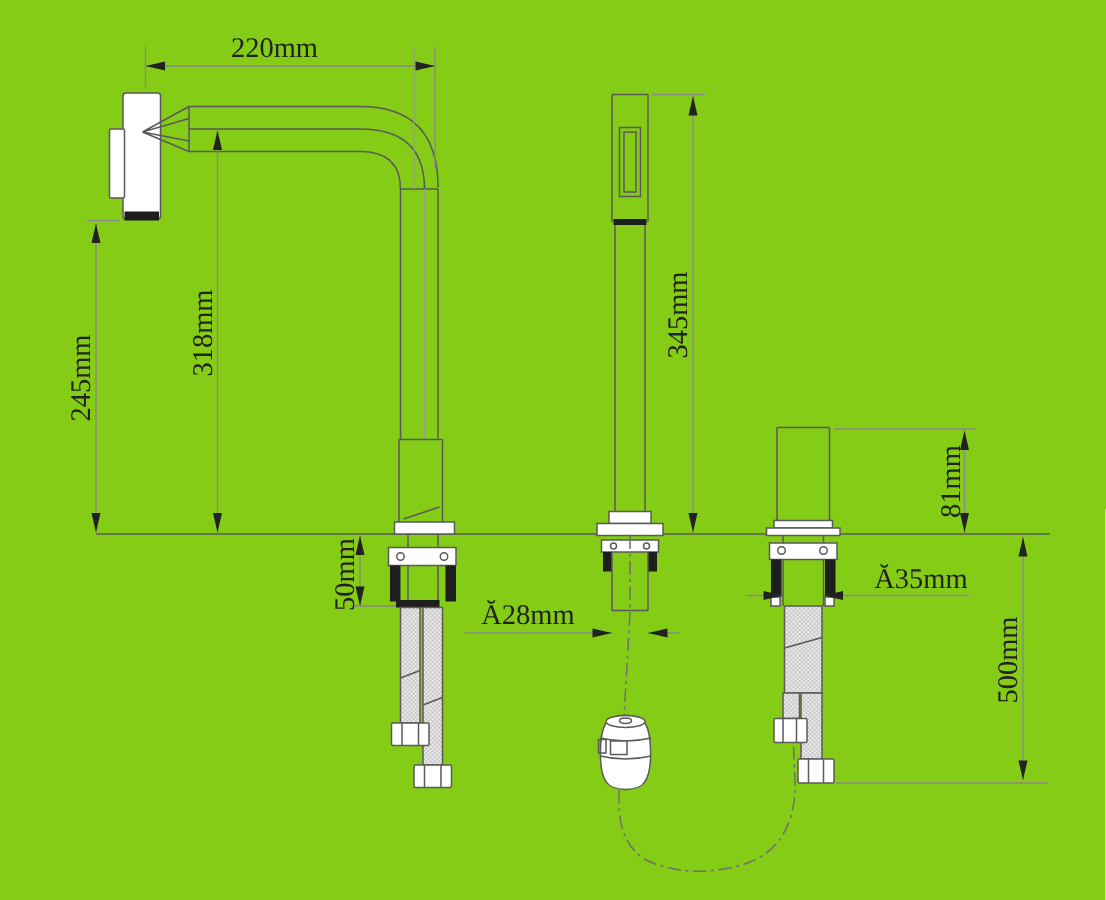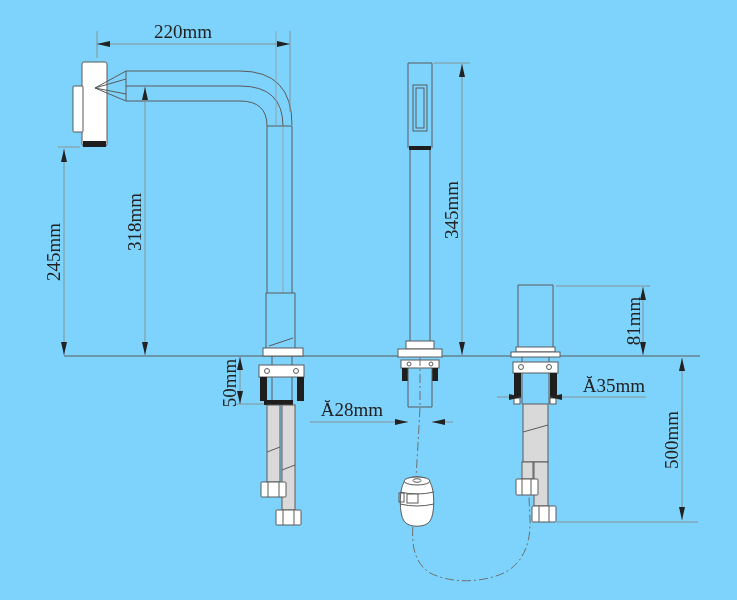--- a/index.html
+++ b/index.html
@@ -1,16 +1,16 @@
 <!DOCTYPE html>
 <html><head>
 <meta charset="utf-8">
 <style>
   html,body{margin:0;padding:0;background:#ffffff;}
-  .stage{width:737px;height:600px;position:relative;background:#7dd3fc;overflow:hidden;}
+  .stage{width:737px;height:600px;position:relative;background:#84cc16;overflow:hidden;}
   svg{display:block;}
   text{font-family:"Liberation Serif","DejaVu Serif",serif;fill:#222222;}
   .dimtext{font-size:19px;}
   .part{stroke:#5a5a5a;stroke-width:1;fill:none;}
   .partw{stroke:#5a5a5a;stroke-width:1;fill:#ffffff;}
   .faint{stroke:#9a9a9a;stroke-width:0.8;fill:none;}
   .darkfill{fill:#1e1e1e;stroke:none;}
   .dim{stroke:#8a8a8a;stroke-width:0.9;fill:none;}
   .arr{fill:#222222;stroke:none;}
   .hose{fill:url(#braid);stroke:#5a5a5a;stroke-width:1;}

